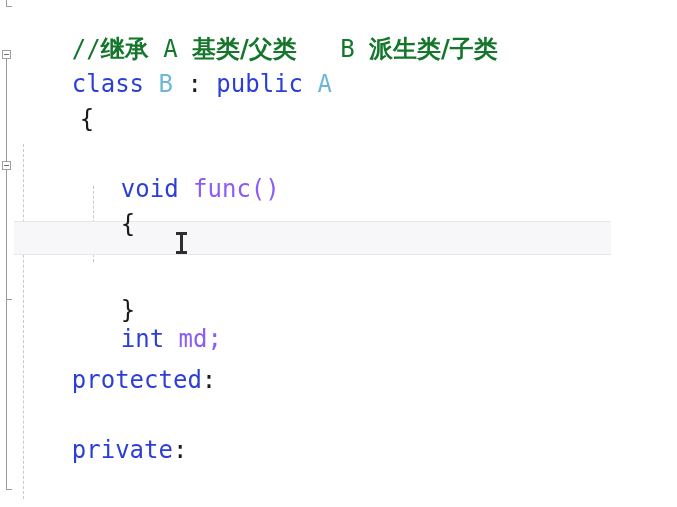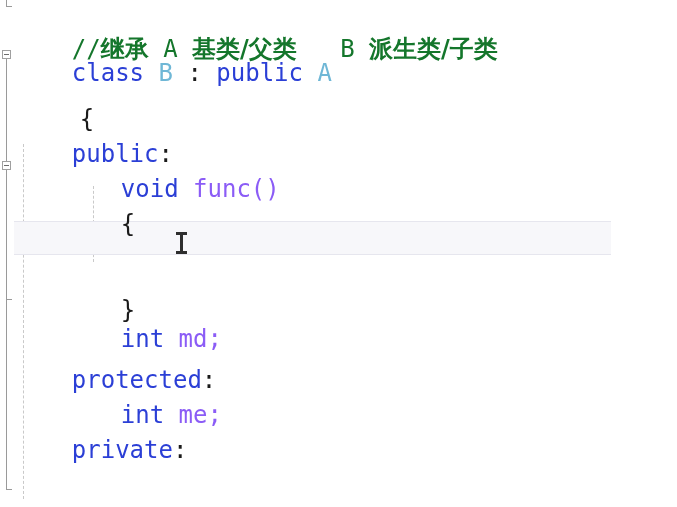--- a/index.html
+++ b/index.html
@@ -146,31 +146,28 @@
   <div class="current-line" style="top:221px;"></div>
 
   <div class="code-line clipped-top" style="top:-26px;">
     
   </div>
 
   <div class="code-line" style="top:-2px;">
     <span class="tok-comment">//</span><span class="tok-comment cjk">继承</span><span class="tok-comment"> A </span><span class="tok-comment cjk">基类/父类</span><span class="tok-comment">   B </span><span class="tok-comment cjk">派生类/子类</span>
   </div>
 
-  <div class="code-line" style="top:22px;">
+  <div class="code-line" style="top:33px;">
     <span class="tok-kw">class</span><span> </span><span class="tok-type">B</span><span> </span><span class="tok-punct">:</span><span> </span><span class="tok-kw">public</span><span> </span><span class="tok-type">A</span>
   </div>
 
   <div class="code-line" style="top:68px; padding-left:8px;">
     <span class="tok-punct">{</span>
   </div>
 
-  <div class="code-line" style="top:103px;">
-    <span class="tok-kw">public</span><span class="tok-punct">:</span>
-  </div>
 
   <div class="code-line" style="top:138px; padding-left:49px;">
     <span class="tok-kw">void</span><span> </span><span class="tok-id">func()</span>
   </div>
 
   <div class="code-line" style="top:173px; padding-left:49px;">
     <span class="tok-punct">{</span>
   </div>
 
   <div class="code-line" style="top:221px;"></div>
@@ -180,23 +177,20 @@
   </div>
 
   <div class="code-line" style="top:288px; padding-left:49px;">
     <span class="tok-kw">int</span><span> </span><span class="tok-id">md;</span>
   </div>
 
   <div class="code-line" style="top:329px;">
     <span class="tok-kw">protected</span><span class="tok-punct">:</span>
   </div>
 
-  <div class="code-line" style="top:364px; padding-left:49px;">
-    <span class="tok-kw">int</span><span> </span><span class="tok-id">me;</span>
-  </div>
 
   <div class="code-line" style="top:399px;">
     <span class="tok-kw">private</span><span class="tok-punct">:</span>
   </div>
 
 
   <div class="code-line" style="top:469px; padding-left:8px;">
     <span class="tok-punct">};</span>
   </div>
 

